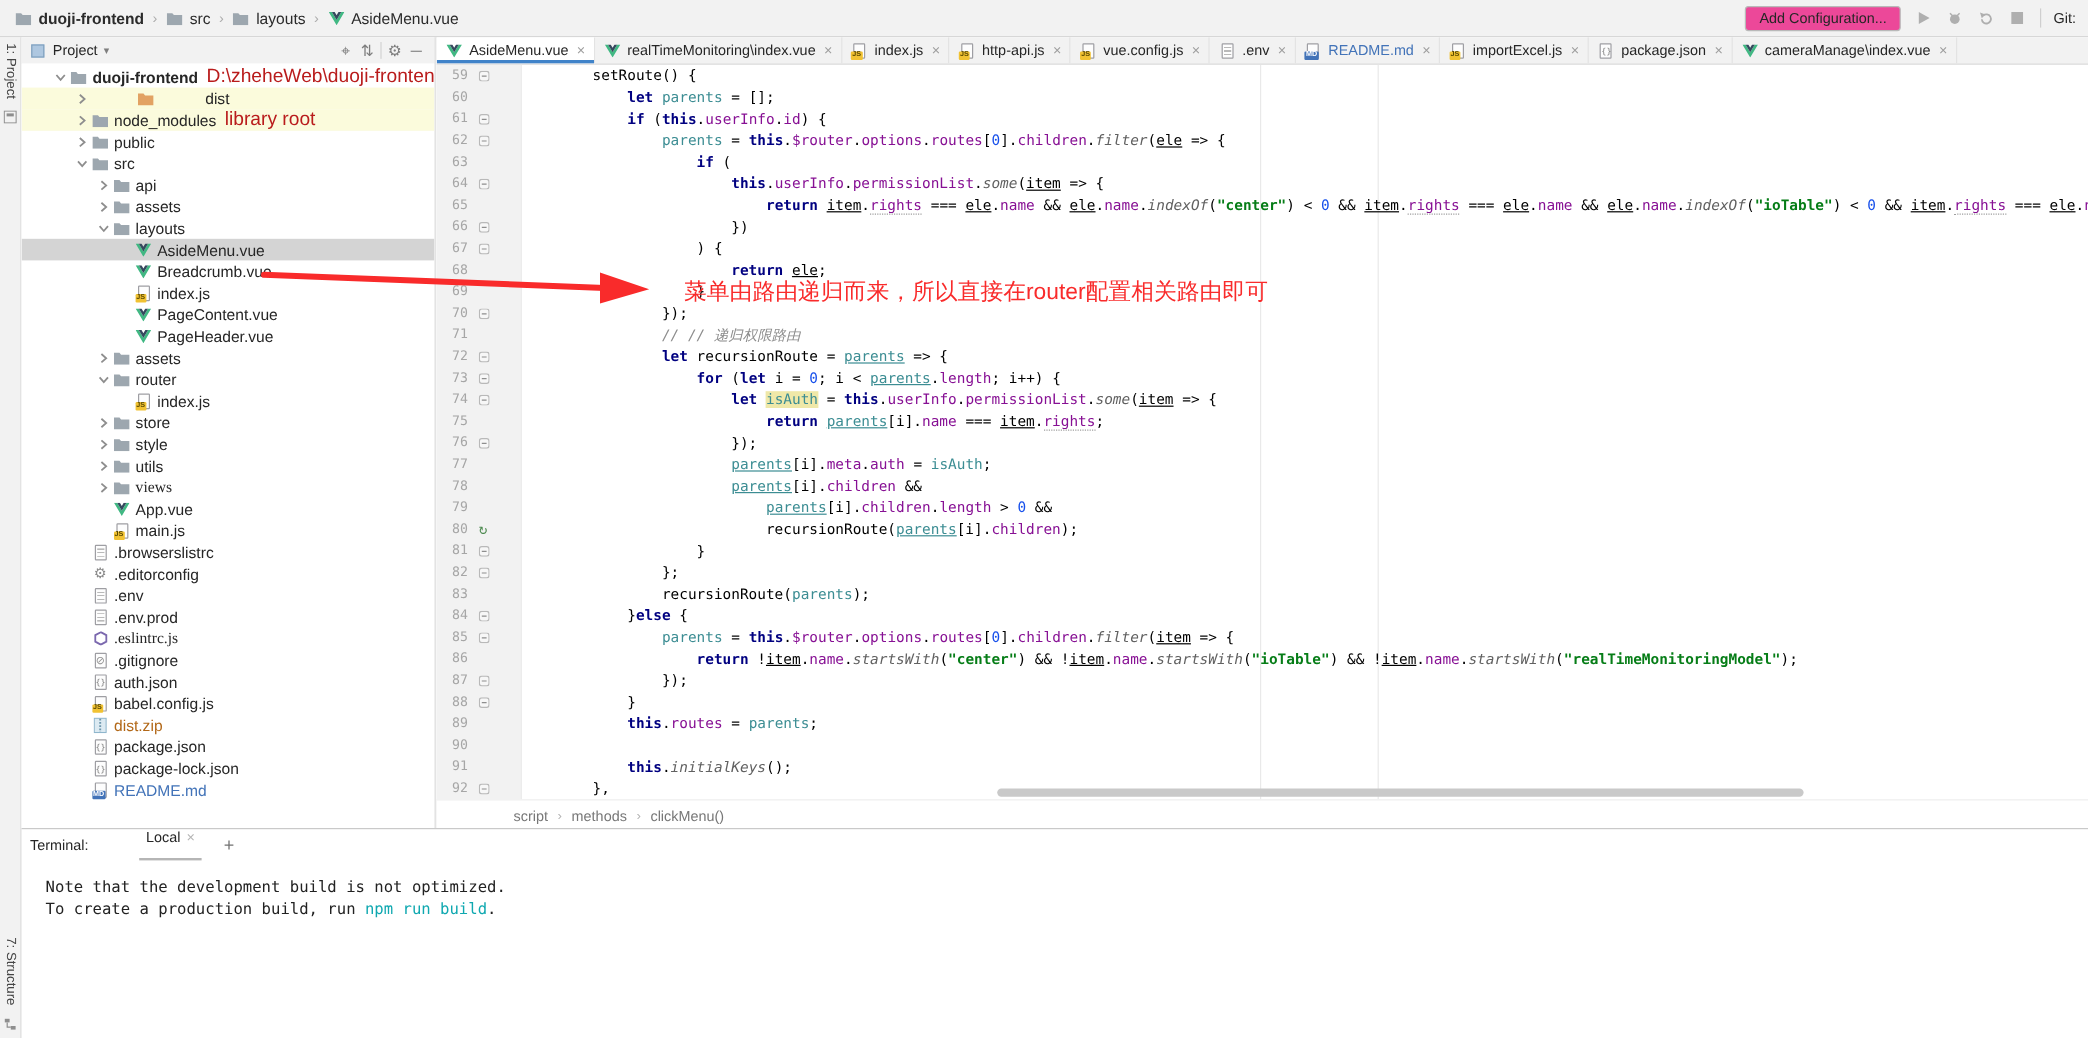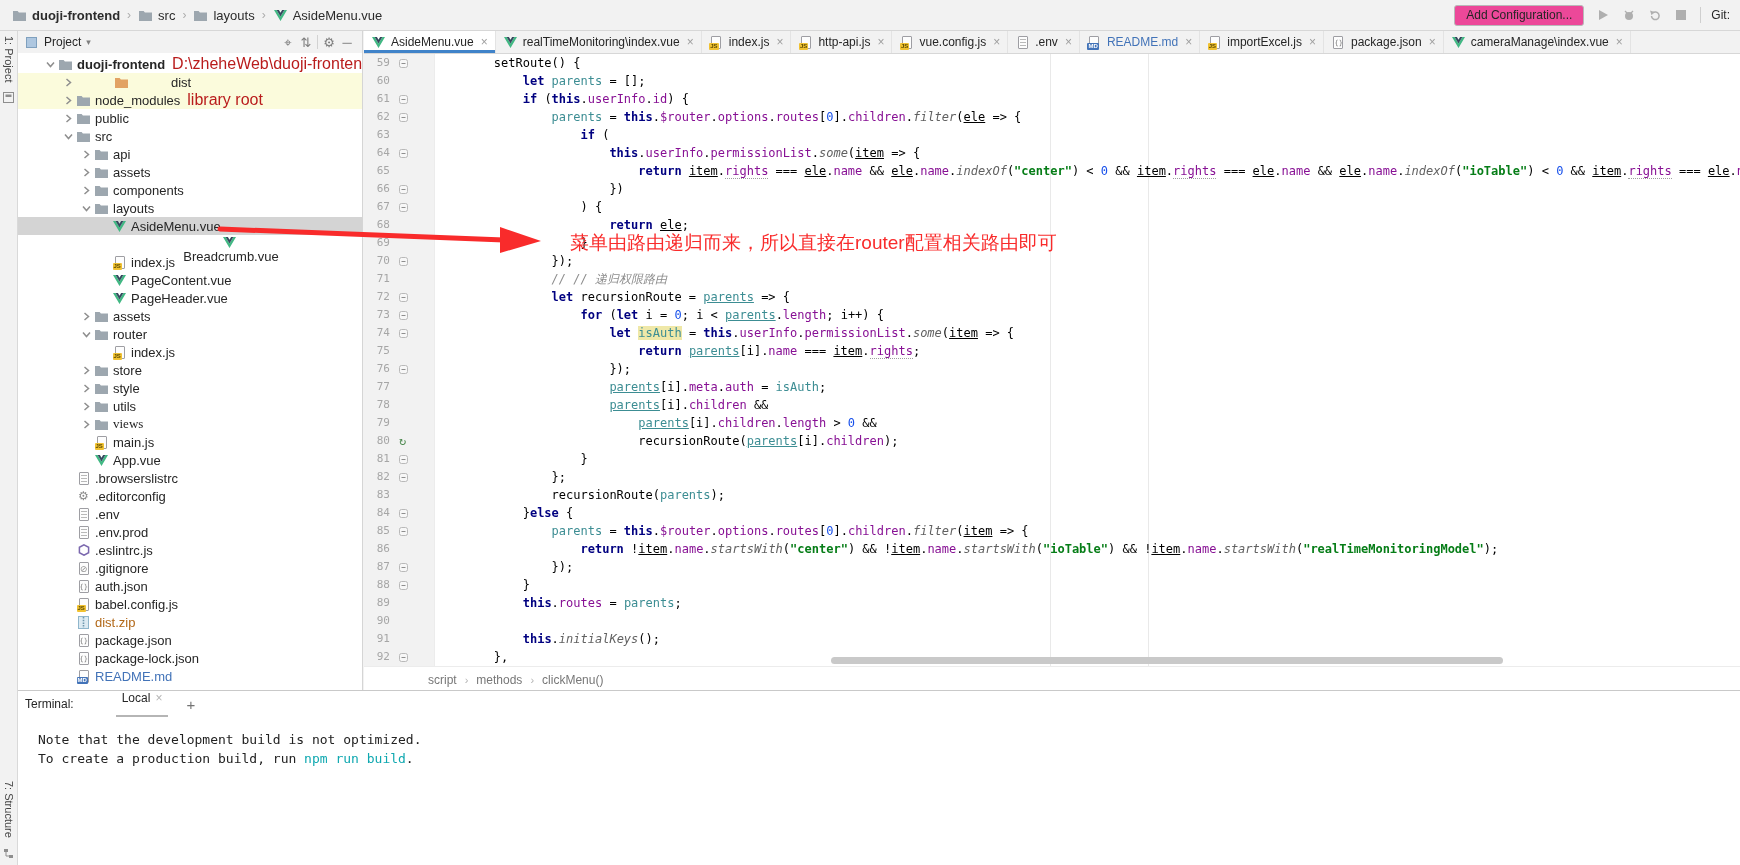--- a/index.html
+++ b/index.html
@@ -347,33 +347,20 @@
           </span>
           <span class="ic">
             <svg width="13" height="11" viewBox="0 0 13 11">
               <path d="M0 1h4.6l1.3 1.6H13V11H0z" fill="#9DA7AF"></path>
             </svg>
           </span>
           <span class="lab">assets</span>
         </div>
         <div class="row" style="padding-left: 60px;">
           <span class="chev">
-            <svg width="7" height="9">
-              <path d="M1.5 1 L5.5 4.5 L1.5 8" stroke="#8E8E8E" stroke-width="1.5" fill="none"></path>
-            </svg>
-          </span>
-          <span class="ic">
-            <svg width="13" height="11" viewBox="0 0 13 11">
-              <path d="M0 1h4.6l1.3 1.6H13V11H0z" fill="#9DA7AF"></path>
-            </svg>
-          </span>
-          <span class="lab">components</span>
-        </div>
-        <div class="row" style="padding-left: 60px;">
-          <span class="chev">
             <svg width="9" height="7">
               <path d="M1 1.5 L4.5 5.5 L8 1.5" stroke="#8E8E8E" stroke-width="1.5" fill="none"></path>
             </svg>
           </span>
           <span class="ic">
             <svg width="13" height="11" viewBox="0 0 13 11">
               <path d="M0 1h4.6l1.3 1.6H13V11H0z" fill="#9DA7AF"></path>
             </svg>
           </span>
           <span class="lab">layouts</span>
@@ -381,21 +368,21 @@
         <div class="row sel" style="padding-left: 78px;">
           <span class="chev"></span>
           <span class="ic">
             <svg width="13" height="11" viewBox="0 0 13 11">
               <polygon points="0,0 2.6,0 6.5,6.6 10.4,0 13,0 6.5,11" fill="#41B883"></polygon>
               <polygon points="2.6,0 4.9,0 6.5,2.7 8.1,0 10.4,0 6.5,6.6" fill="#35495E"></polygon>
             </svg>
           </span>
           <span class="lab">AsideMenu.vue</span>
         </div>
-        <div class="row" style="padding-left: 78px; flex-direction: column;">
+        <div class="row" style="padding-left: 78px;">
           <span class="chev"></span>
           <span class="ic">
             <svg width="13" height="11" viewBox="0 0 13 11">
               <polygon points="0,0 2.6,0 6.5,6.6 10.4,0 13,0 6.5,11" fill="#41B883"></polygon>
               <polygon points="2.6,0 4.9,0 6.5,2.7 8.1,0 10.4,0 6.5,6.6" fill="#35495E"></polygon>
             </svg>
           </span>
           <span class="lab">Breadcrumb.vue</span>
         </div>
         <div class="row" style="padding-left: 78px;">
@@ -510,36 +497,36 @@
           <span class="ic">
             <svg width="13" height="11" viewBox="0 0 13 11">
               <path d="M0 1h4.6l1.3 1.6H13V11H0z" fill="#9DA7AF"></path>
             </svg>
           </span>
           <span class="lab">views</span>
         </div>
         <div class="row" style="padding-left: 60px;">
           <span class="chev"></span>
           <span class="ic">
-            <span class="doc">
-              <i class="badge js">JS</i>
-            </span>
-          </span>
-          <span class="lab">main.js</span>
-        </div>
-        <div class="row" style="padding-left: 60px;">
-          <span class="chev"></span>
-          <span class="ic">
             <svg width="13" height="11" viewBox="0 0 13 11">
               <polygon points="0,0 2.6,0 6.5,6.6 10.4,0 13,0 6.5,11" fill="#41B883"></polygon>
               <polygon points="2.6,0 4.9,0 6.5,2.7 8.1,0 10.4,0 6.5,6.6" fill="#35495E"></polygon>
             </svg>
           </span>
           <span class="lab">App.vue</span>
         </div>
+        <div class="row" style="padding-left: 60px;">
+          <span class="chev"></span>
+          <span class="ic">
+            <span class="doc">
+              <i class="badge js">JS</i>
+            </span>
+          </span>
+          <span class="lab">main.js</span>
+        </div>
         <div class="row" style="padding-left: 42px;">
           <span class="chev"></span>
           <span class="ic">
             <span class="doc lines"></span>
           </span>
           <span class="lab">.browserslistrc</span>
         </div>
         <div class="row" style="padding-left: 42px;">
           <span class="chev"></span>
           <span class="ic">
@@ -554,21 +541,21 @@
           </span>
           <span class="lab">.env</span>
         </div>
         <div class="row" style="padding-left: 42px;">
           <span class="chev"></span>
           <span class="ic">
             <span class="doc lines"></span>
           </span>
           <span class="lab">.env.prod</span>
         </div>
-        <div class="row" style="padding-left: 42px;">
+        <div class="row" style="padding-left: 42px; font-family: Liberation Serif, serif;">
           <span class="chev"></span>
           <span class="ic">
             <svg width="12" height="12" viewBox="0 0 12 12">
               <polygon points="6,0.8 10.6,3.3 10.6,8.7 6,11.2 1.4,8.7 1.4,3.3" fill="none" stroke="#7B68AE" stroke-width="1.5"></polygon>
             </svg>
           </span>
           <span class="lab">.eslintrc.js</span>
         </div>
         <div class="row" style="padding-left: 42px;">
           <span class="chev"></span>

